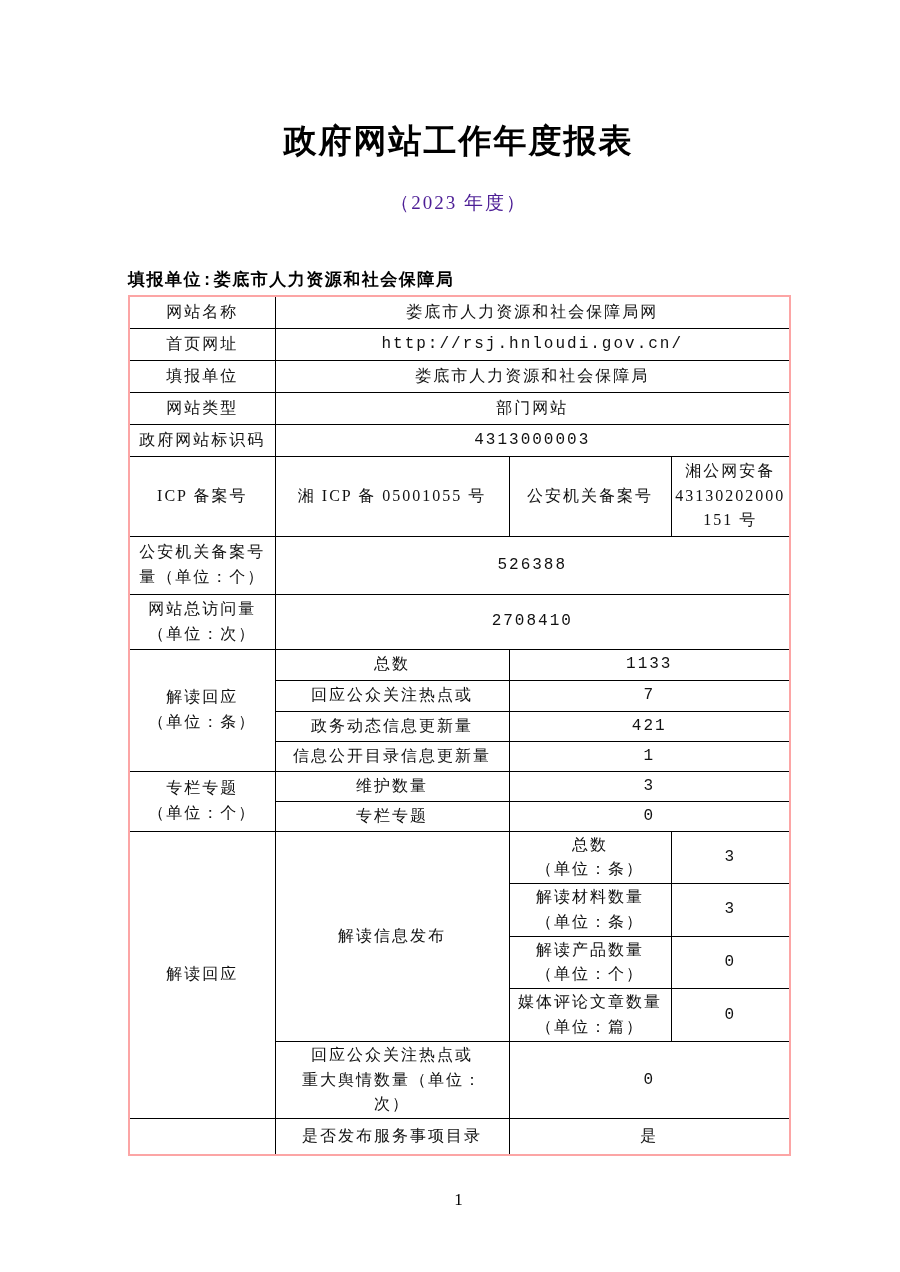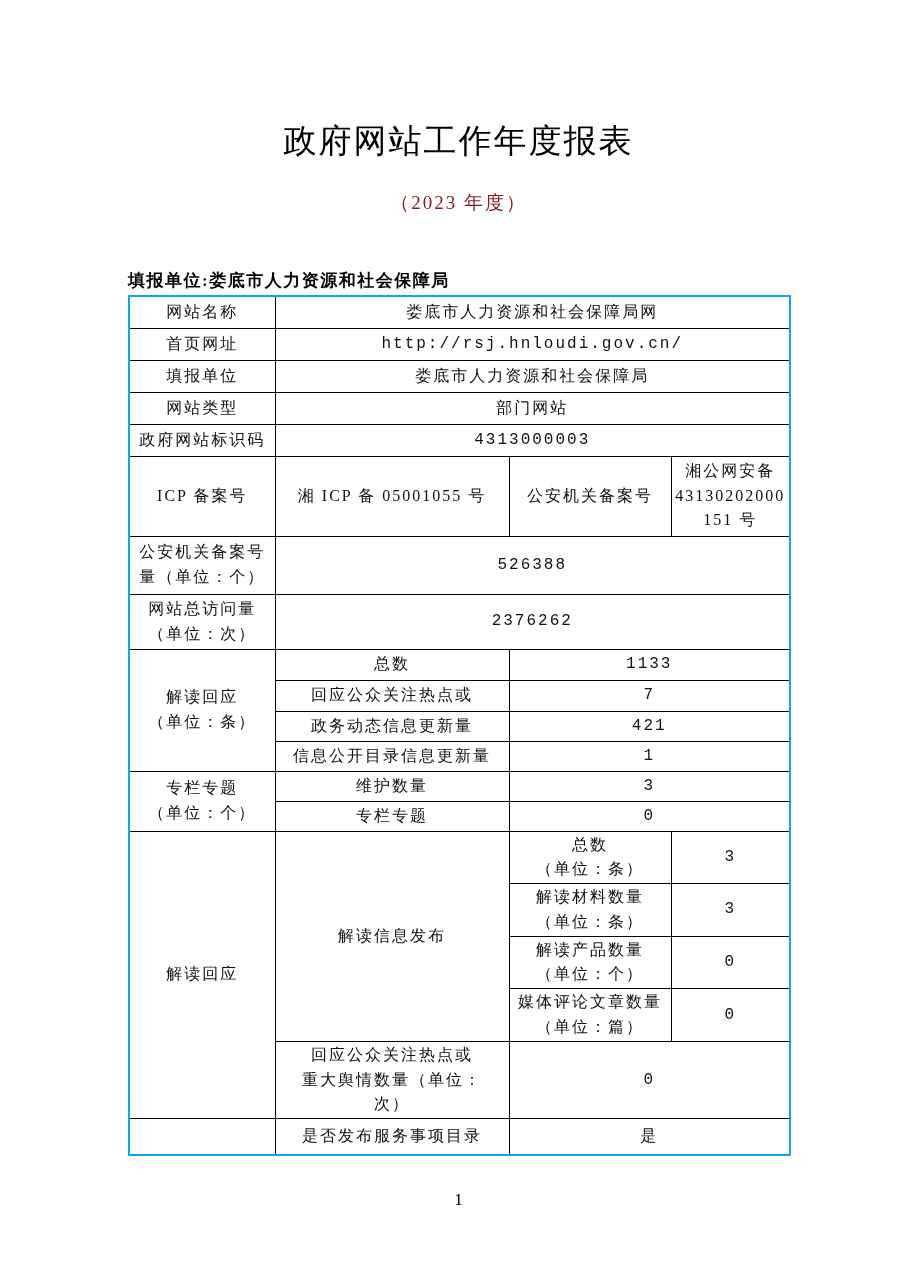--- a/index.html
+++ b/index.html
@@ -12,49 +12,49 @@
   }
   .content {
     width: 661px;
     margin-left: 128px;
   }
   .doc-title {
     margin: 0;
     padding-top: 121px;
     text-align: center;
     font-family: "Liberation Sans", "DejaVu Sans", sans-serif;
-    font-weight: 400;
+    font-weight: 700;
     font-size: 33px;
     line-height: 40px;
     letter-spacing: 2px;
     color: #000000;
   }
   .doc-subtitle {
     margin-top: 31px;
     text-align: center;
     font-size: 19px;
     line-height: 21px;
     letter-spacing: 2px;
-    color: #7f1d1d;
+    color: #4c1d95;
   }
   .filing-line {
     margin-top: 57px;
-    font-family: Liberation Serif, serif;
+    font-family: Liberation Mono, monospace;
     font-weight: 700;
     font-size: 17px;
     line-height: 22px;
     letter-spacing: 1.5px;
     color: #000000;
   }
   table.report {
     margin-top: 3px;
     border-collapse: collapse;
     table-layout: fixed;
     width: 661px;
-    border: 2px solid #0ea5e9;
+    border: 2px solid #fca5a5;
     padding-left: 32px;
   }
   table.report td {
     border: 1px solid #000000;
     padding: 1px 3px;
     text-align: center;
     vertical-align: middle;
     font-size: 16px;
     letter-spacing: 2px;
     line-height: 1.55;
@@ -129,21 +129,21 @@
 
     <tr style="height:58px">
       <td class="lines">公安机关备案号
 量（单位：个）</td>
       <td colspan="3" class="num">526388</td>
     </tr>
 
     <tr style="height:55px">
       <td class="lines">网站总访问量
 （单位：次）</td>
-      <td colspan="3" class="num">2376262</td>
+      <td colspan="3" class="num">2708410</td>
     </tr>
 
     <tr style="height:31px">
       <td rowspan="4" class="lines">解读回应
 （单位：条）</td>
       <td>总数</td>
       <td colspan="2" class="num">1133</td>
     </tr>
     <tr style="height:31px">
       <td>回应公众关注热点或</td>

